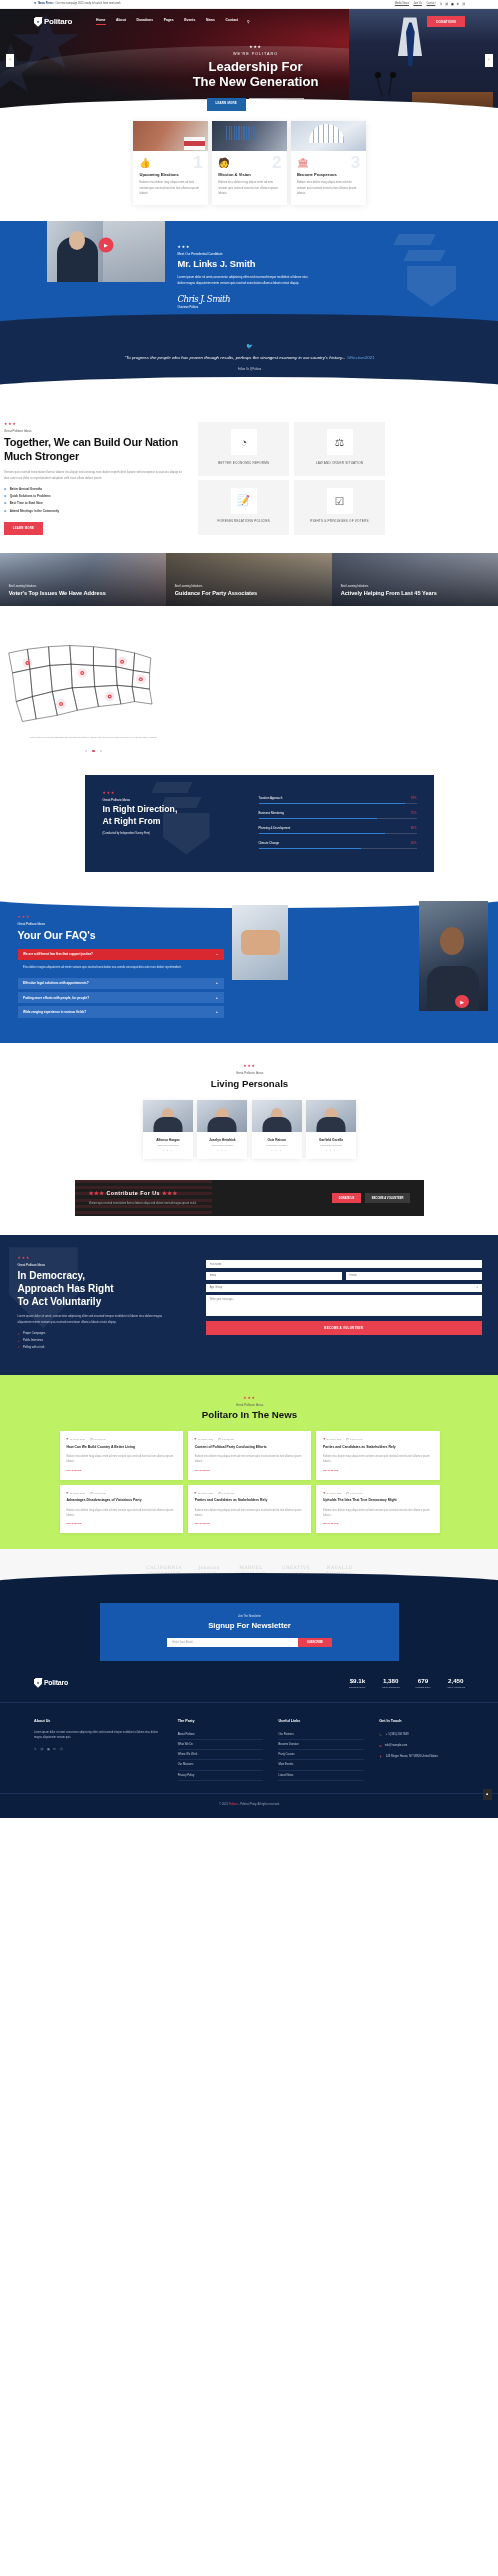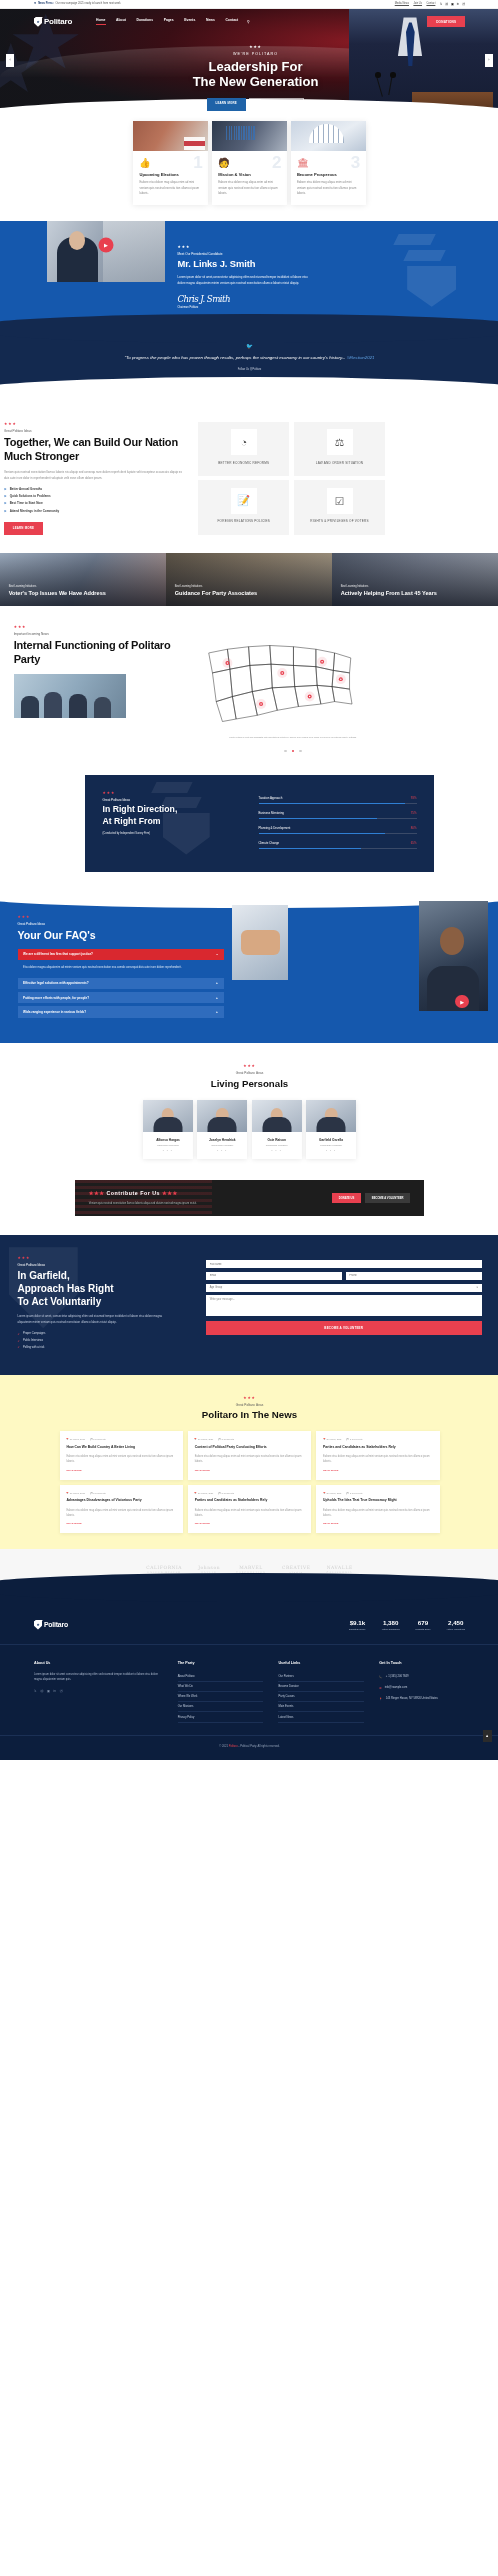--- a/index.html
+++ b/index.html
@@ -286,21 +286,21 @@
       color:#777; display:flex; align-items:center; justify-content:space-between; margin-bottom:3.7px; }
   .fta { width:100%; height:21px; background:#fff; font-size:2.6px; padding:2.5px 3.7px;
       color:#888; margin-bottom:5px; }
   .btn-wide { width:100%; background:#e8404f; color:#fff; font-size:3px; font-weight:bold;
       padding:5px 0; text-align:center; letter-spacing:0.2px; }
   .dm-wm { position:absolute; left:8.7px; top:12.5px; width:75px; height:87px; opacity:.06; }
   .dm-wm .sh2 { position:absolute; left:0; top:0; width:69px; height:81px; background:#fff;
       clip-path:polygon(50% 100%,0 58%,0 0,100% 0,100% 58%); }
 
   
-  .news { padding:21px 0 16px; text-align:center; background:#fef9c3; }
+  .news { padding:21px 0 16px; text-align:center; background:#bef264; }
   .news-grid { display:grid; grid-template-columns:repeat(3,1fr); gap:5px;
       width:380px; margin:11.2px auto 0; }
   .ncard { background:#fff; padding:6.9px 6.9px 8px; text-align:left;
       box-shadow:0 0.6px 3.7px rgba(0,0,0,.07); }
   .nmeta { display:flex; gap:5px; font-size:2.2px; color:#a0a0a0; }
   .nmeta .ic { color:#e8404f; }
   .ncard h5 { font-size:3.4px; color:#1c1c1c; line-height:1.6; margin-top:3.7px; }
   .ncard p { font-size:2.6px; color:#9a9a9a; line-height:2; margin-top:3.7px; }
   .nread { font-size:2.5px; color:#e8404f; font-weight:bold; margin-top:4.4px; }
 
@@ -551,31 +551,20 @@
     </div>
     <div class="ban ban3">
       <div class="bt">
           <div class="sm">Best Learning Initiatives</div>
       <div class="bg">Actively Helping From Last 45 Years</div>
         </div>
     </div>
   </div>
 
   <div class="internal">
-    <div class="int-left">
-      <div class="stars3 red">★★★</div>
-      <div class="eyebrow">Important Incoming News</div>
-      <div class="h2big">Internal Functioning of Politaro Party</div>
-      <div class="int-img">
-        <span class="p1"></span>
-          <span class="p2"></span>
-          <span class="p3"></span>
-          <span class="p4"></span>
-      </div>
-    </div>
     <div class="map-wrap">
       <svg width="162" height="94" viewBox="0 0 260 150">
         <g fill="none" stroke="#2b2b2b" stroke-width="0.8">
           <path d="M14 30 L44 24 L48 56 L20 62 Z"></path>
           <path d="M44 24 L78 20 L80 50 L48 56 Z"></path>
           <path d="M78 20 L112 18 L114 48 L80 50 Z"></path>
           <path d="M112 18 L150 20 L150 50 L114 48 Z"></path>
           <path d="M20 62 L48 56 L52 100 L26 108 Z"></path>
           <path d="M48 56 L80 50 L84 92 L52 100 Z"></path>
           <path d="M80 50 L114 48 L116 86 L84 92 Z"></path>
@@ -792,21 +781,21 @@
   </div>
 
   <div class="democracy">
     <div class="dm-wm">
         <span class="sh2"></span>
       </div>
     <div class="dm-left">
       <div class="stars3 red">★★★</div>
       <div class="cand-eyebrow">Great Politaro Ideas</div>
       <div class="h2">
-        <span>In Garfield,</span><br>
+        <span>In Democracy,</span><br>
         <span>Approach Has Right</span><br>
         <span>To Act Voluntarily</span>
       </div>
       <div class="dm-p">Lorem ipsum dolor sit amet, consectetur adipisicing elitm sed eiusmod tempor incididunt ut labore etsu dolore magna aliquatenim minim veniam quis nostrud exercitaion ullamco laboris nisiut aliquip.</div>
       <ul class="dm-list">
         <li>
             <span class="ck">✔</span>
             <span>Proper Campaigns</span>
           </li>
         <li>
@@ -899,20 +888,28 @@
   <div class="brands">
     <div class="brand"><span>CALIFORNIA</span><small>UNITED STATES</small></div>
     <div class="brand"><span>Johnson</span><small>KATLIN</small></div>
     <div class="brand"><span>MARVEL</span><small>CORPORATION</small></div>
     <div class="brand"><span>CREATIVE</span><small>studio</small></div>
     <div class="brand"><span>NAVALLE</span><small>CALIFORNIA</small></div>
   </div>
 
   <div class="footwrap">
     <div class="foot-curve"></div>
+    <div class="nl">
+      <div class="sm">Join The Newsletter</div>
+      <div class="ttl">Signup For Newsletter</div>
+      <div class="nl-form">
+        <div class="nl-input">Enter Your Email...</div>
+        <div class="nl-btn">SUBSCRIBE</div>
+      </div>
+    </div>
 
     <div class="stats">
       <div class="logo">
         <span class="logo-mark">
           <span class="sh"></span>
             <span class="st"></span>
             <span class="sl"></span>
         </span>
         <span class="logo-text">Politaro</span>
       </div>

